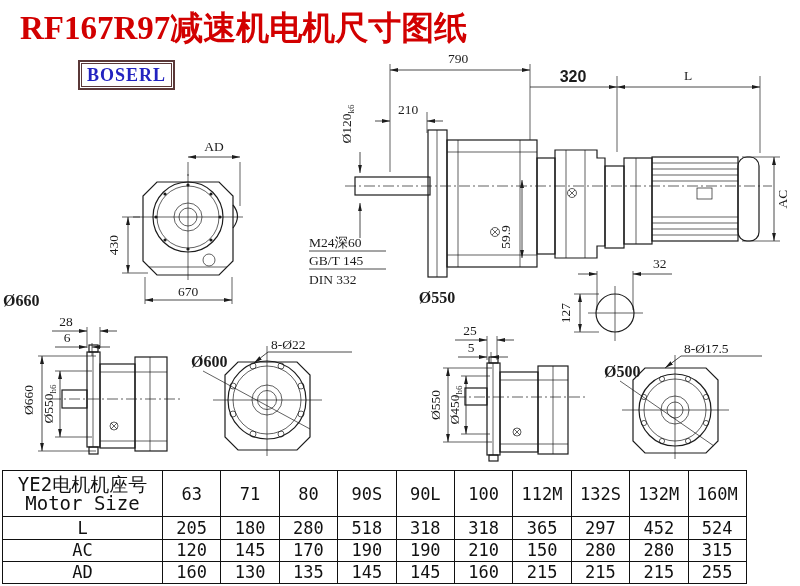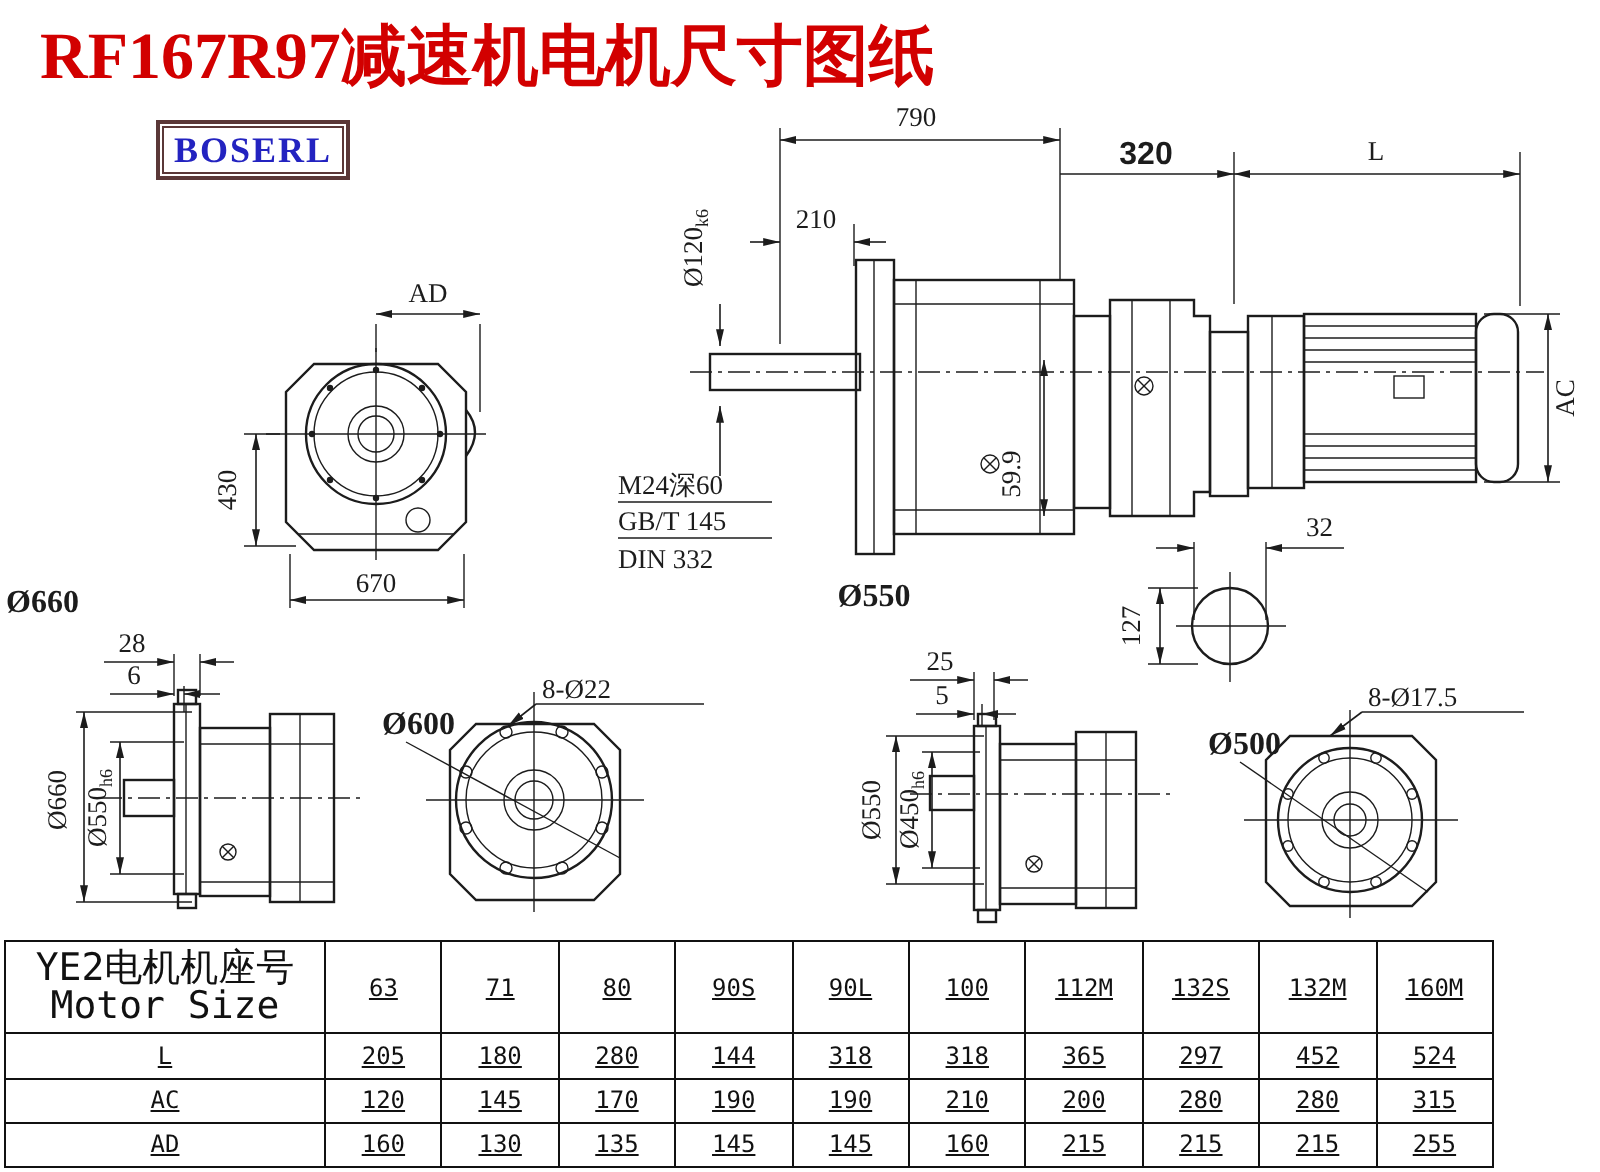--- a/index.html
+++ b/index.html
@@ -18,21 +18,21 @@
   svg .cl{stroke:var(--ink);stroke-width:0.7;fill:none;stroke-dasharray:11 3 2 3;}
   svg text{fill:var(--ink);font-family:"Liberation Serif",serif;font-size:13.5px;}
   svg text.big{font-size:16px;font-weight:bold;}
   svg text.bold-sans{font-family:"Liberation Sans",sans-serif;font-weight:bold;font-size:16px;}
   svg .sub{font-size:9px;}
   table.spec{position:absolute;left:2px;top:470px;width:744px;height:114px;border-collapse:collapse;
         table-layout:fixed;font-family:"DejaVu Sans Mono","Liberation Mono",monospace;
         text-align:center;color:#111;}
   table.spec td{border:1.6px solid #111;padding:0;}
   table.spec .hd{font-size:19px;line-height:19px;}
-  table.spec .num{font-size:12px;text-decoration:underline;}
+  table.spec .num{font-size:17px;}
   table.spec tr.header{height:46px;}
   table.spec tr.r{height:22px;}
 </style>
 </head>
 <body>
 
 <div class="title">RF167R97减速机电机尺寸图纸</div>
 <div class="logo">
   <div class="logo-inner">BOSERL</div>
 </div>
@@ -378,37 +378,37 @@
         <td class="num">112M</td>
         <td class="num">132S</td>
         <td class="num">132M</td>
         <td class="num">160M</td>
       </tr>
   <tr class="r">
         <td class="num">L</td>
         <td class="num">205</td>
         <td class="num">180</td>
         <td class="num">280</td>
-        <td class="num">144</td>
+        <td class="num">518</td>
         <td class="num">318</td>
         <td class="num">318</td>
         <td class="num">365</td>
         <td class="num">297</td>
         <td class="num">452</td>
         <td class="num">524</td>
       </tr>
       <tr class="r">
         <td class="num">AC</td>
         <td class="num">120</td>
         <td class="num">145</td>
         <td class="num">170</td>
         <td class="num">190</td>
         <td class="num">190</td>
         <td class="num">210</td>
-        <td class="num">200</td>
+        <td class="num">150</td>
         <td class="num">280</td>
         <td class="num">280</td>
         <td class="num">315</td>
       </tr>
       <tr class="r">
         <td class="num">AD</td>
         <td class="num">160</td>
         <td class="num">130</td>
         <td class="num">135</td>
         <td class="num">145</td>

